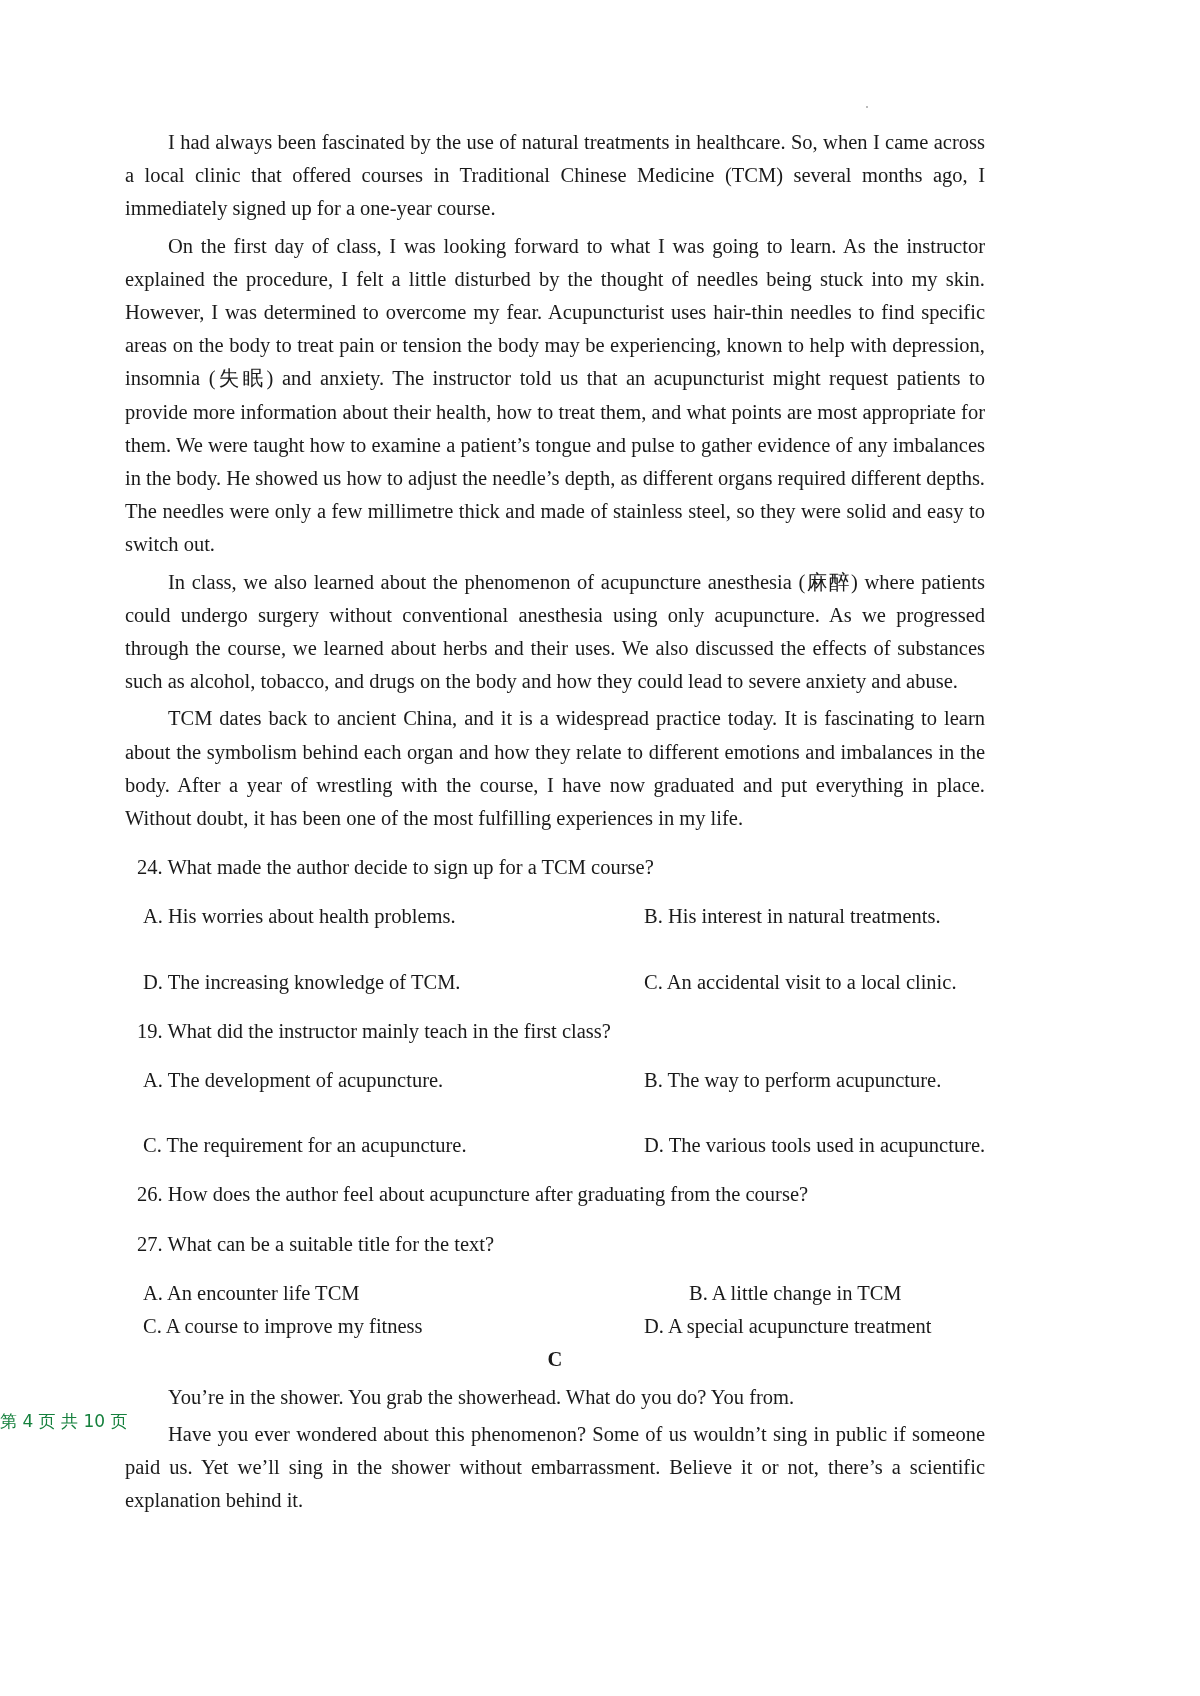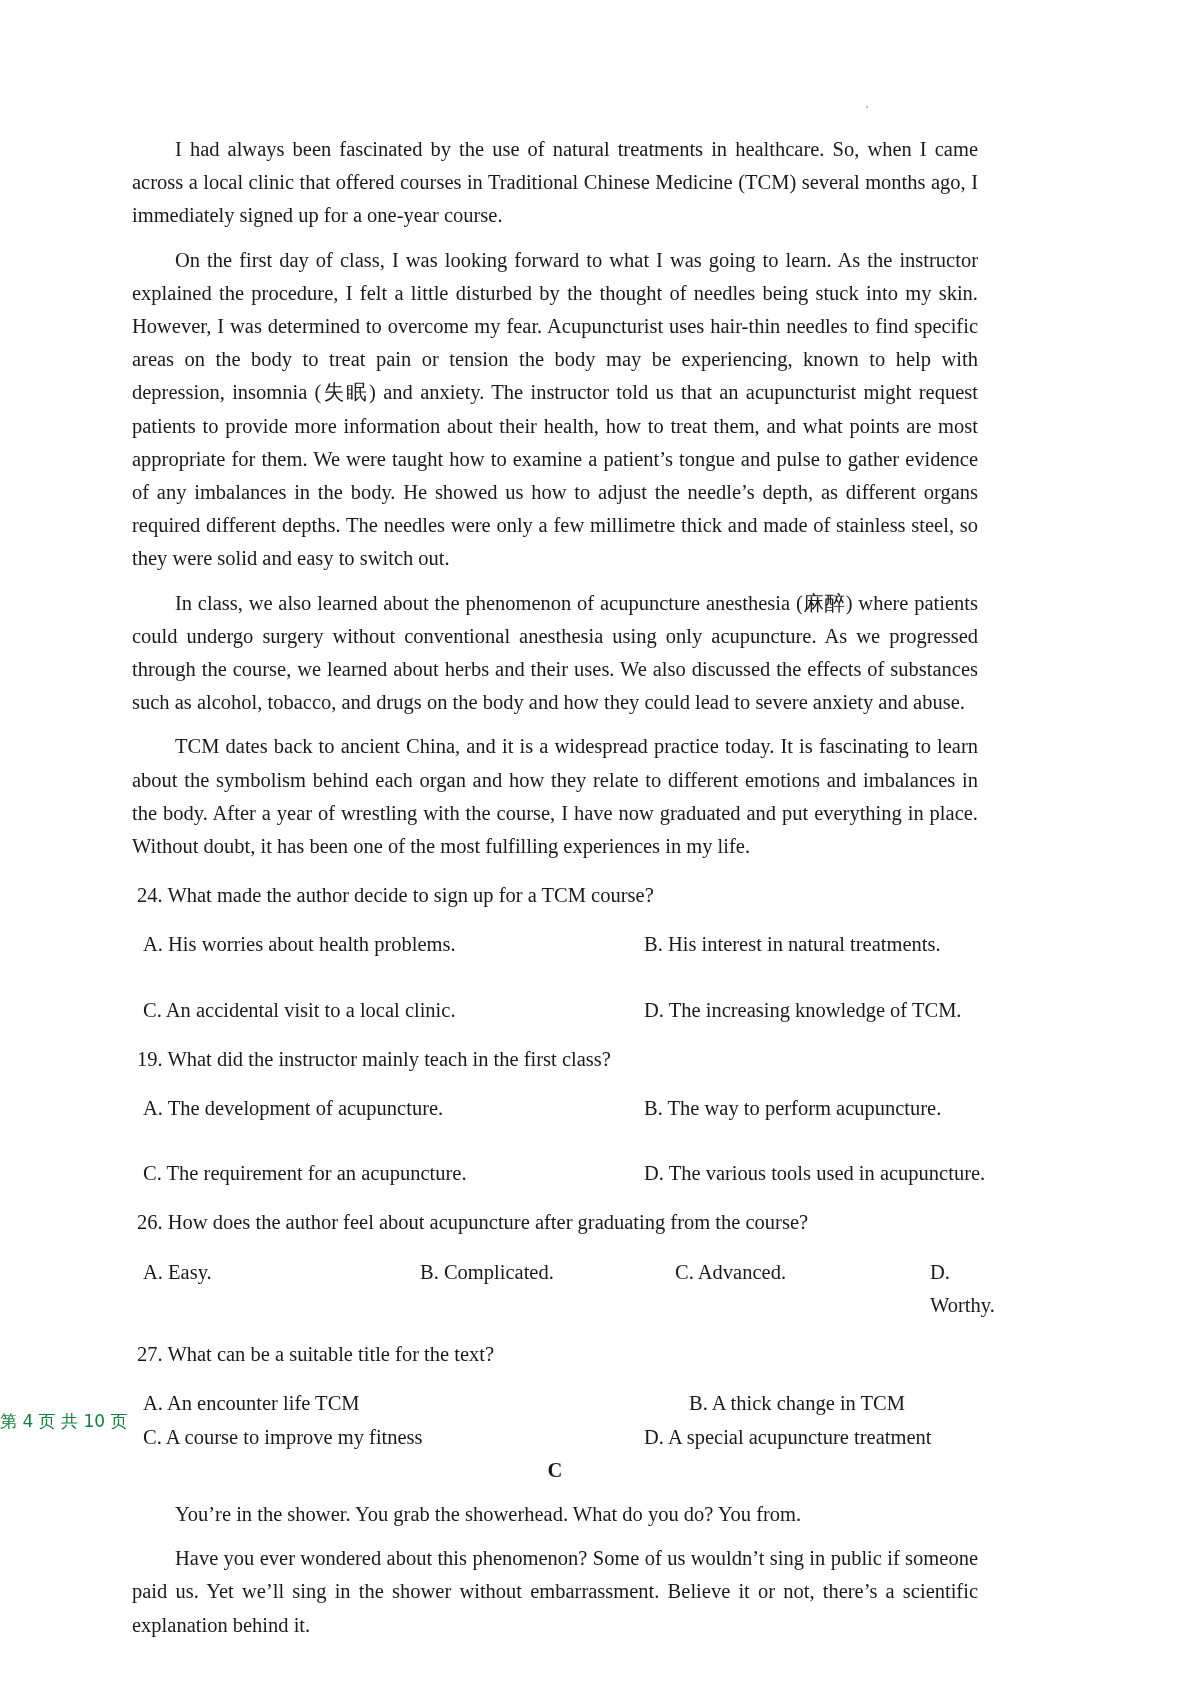--- a/index.html
+++ b/index.html
@@ -2,21 +2,21 @@
 <html><head>
 <meta charset="utf-8">
 <style>
   html, body { margin: 0; padding: 0; background: #ffffff; }
   body { width: 1200px; height: 1696px; position: relative; overflow: hidden; }
   .page {
     position: absolute; left: 121px; top: 122px; width: 868px;
     font-family: "Liberation Serif", "DejaVu Serif", serif;
     font-size: 20.5px; color: #1a1a1a; line-height: 33.2px;
   }
-  .para { text-indent: 43px; text-align: justify; margin: 11px; }
+  .para { text-indent: 43px; text-align: justify; margin: 4px; }
   .q { margin: 16px; }
   .opts { display: grid; margin: 0; padding-left: 22px; gap: 32px; }
   .opts.two { grid-template-columns: 469px 1fr; }
   .opts.four { grid-template-columns: 245px 223px 223px 1fr; }
   .opts.two-wide { grid-template-columns: 514px 1fr; }
   .section-letter { text-align: center; font-weight: bold; margin: 0; }
   .footer {
     position: absolute; left: 0; width: 1200px; top: 1410px; 
     font-family: "DejaVu Sans", sans-serif; font-size: 17px; color: #15803d;
   }
@@ -30,50 +30,44 @@
   <p class="para">I had always been fascinated by the use of natural treatments in healthcare. So, when I came across a local clinic that offered courses in Traditional Chinese Medicine (TCM) several months ago, I immediately signed up for a one-year course.</p>
   <p class="para">On the first day of class, I was looking forward to what I was going to learn. As the instructor explained the procedure, I felt a little disturbed by the thought of needles being stuck into my skin. However, I was determined to overcome my fear. Acupuncturist uses hair-thin needles to find specific areas on the body to treat pain or tension the body may be experiencing, known to help with depression, insomnia (失眠) and anxiety. The instructor told us that an acupuncturist might request patients to provide more information about their health, how to treat them, and what points are most appropriate for them. We were taught how to examine a patient’s tongue and pulse to gather evidence of any imbalances in the body. He showed us how to adjust the needle’s depth, as different organs required different depths. The needles were only a few millimetre thick and made of stainless steel, so they were solid and easy to switch out.</p>
   <p class="para">In class, we also learned about the phenomenon of acupuncture anesthesia (麻醉) where patients could undergo surgery without conventional anesthesia using only acupuncture. As we progressed through the course, we learned about herbs and their uses. We also discussed the effects of substances such as alcohol, tobacco, and drugs on the body and how they could lead to severe anxiety and abuse.</p>
   <p class="para">TCM dates back to ancient China, and it is a widespread practice today. It is fascinating to learn about the symbolism behind each organ and how they relate to different emotions and imbalances in the body. After a year of wrestling with the course, I have now graduated and put everything in place. Without doubt, it has been one of the most fulfilling experiences in my life.</p>
 
   <div>
     <p class="q">24. What made the author decide to sign up for a TCM course?</p>
     <div class="opts two">
       <span>A. His worries about health problems.</span>
       <span>B. His interest in natural treatments.</span>
+      <span>D. The increasing knowledge of TCM.</span>
       <span>C. An accidental visit to a local clinic.</span>
-      <span>D. The increasing knowledge of TCM.</span>
     </div>
   </div>
 
   <div>
     <p class="q">19. What did the instructor mainly teach in the first class?</p>
     <div class="opts two">
       <span>A. The development of acupuncture.</span>
       <span>B. The way to perform acupuncture.</span>
       <span>C. The requirement for an acupuncture.</span>
       <span>D. The various tools used in acupuncture.</span>
     </div>
   </div>
 
   <div>
     <p class="q">26. How does the author feel about acupuncture after graduating from the course?</p>
-    <div class="opts four">
-      <span>A. Easy.</span>
-      <span>B. Complicated.</span>
-      <span>C. Advanced.</span>
-      <span>D. Worthy.</span>
-    </div>
   </div>
 
   <div>
     <p class="q">27. What can be a suitable title for the text?</p>
     <div class="opts two-wide">
       <span>A. An encounter life TCM</span>
-      <span>B. A thick change in TCM</span>
+      <span>B. A little change in TCM</span>
     </div>
     <div class="opts two">
       <span>C. A course to improve my fitness</span>
       <span>D. A special acupuncture treatment</span>
     </div>
   </div>
 
   <p class="section-letter">C</p>
   <p class="para">You’re in the shower. You grab the showerhead. What do you do? You from.</p>
   <p class="para">Have you ever wondered about this phenomenon? Some of us wouldn’t sing in public if someone paid us. Yet we’ll sing in the shower without embarrassment. Believe it or not, there’s a scientific explanation behind it.</p>

